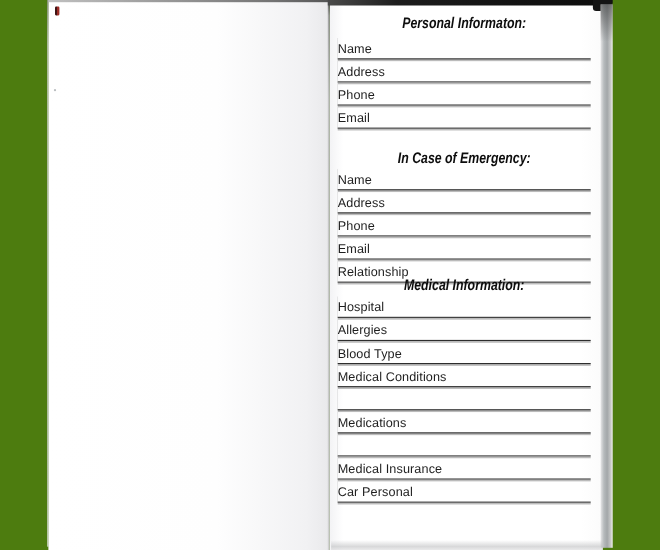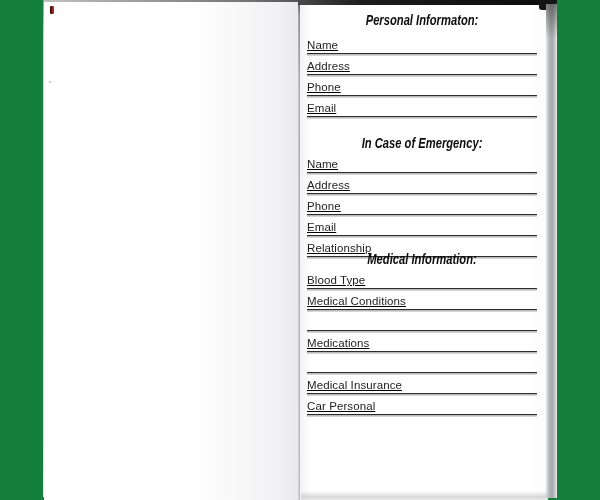--- a/index.html
+++ b/index.html
@@ -1,18 +1,18 @@
 <!DOCTYPE html>
 <html><head>
 <meta charset="utf-8">
 <style>
   html,body{margin:0;padding:0;background:#ffffff;}
   .scan{
     position:relative;width:600px;height:500px;overflow:hidden;
-    background:#15803d;
+    background:#4d7c0f;
     font-family:"Liberation Sans","DejaVu Sans",sans-serif;
   }
   
   .left-page{
     position:absolute;left:44px;top:0;width:255px;height:500px;
     background:linear-gradient(90deg,#ffffff 0%,#fefefe 60%,#f1f1f3 92%,#e9e9eb 100%);
   }
   .left-edge{
     position:absolute;left:43px;top:0;width:1px;height:497px;
     background:linear-gradient(180deg,#9f9fa1 0,#d3d3d5 40px,#d8d8da 440px,#e6e6e8 100%);
@@ -72,21 +72,20 @@
     font-size:14px;color:#0d0d0d;letter-spacing:0;
     transform:scaleX(.8);transform-origin:50% 50%;
     height:18px;line-height:18px;white-space:nowrap;
   }
   .sec1 .sec-title{height:20px;line-height:20px;margin-bottom:3px;}
   .row{
     box-sizing:border-box;height:21px;width:230px;
     display:flex;align-items:flex-end;padding-bottom:2px;
     border-bottom:1px solid #2d2d2d;
     box-shadow:0 1.6px 0 rgba(85,85,85,.4);
-    text-decoration:underline;
   }
   .label{
     font-size:11.5px;line-height:12px;color:#1e1e1e;
     letter-spacing:.1px;white-space:nowrap;
   }
 </style>
 </head>
 <body>
 
 <div class="scan">
@@ -139,20 +138,26 @@
           </div>
           <div class="row">
             <span class="label">Relationship</span>
           </div>
         </div>
     </section>
     <section class="sec sec3">
       <div class="sec-title">Medical Information:</div>
       <div class="rows">
           <div class="row">
+            <span class="label">Hospital</span>
+          </div>
+          <div class="row">
+            <span class="label">Allergies</span>
+          </div>
+          <div class="row">
             <span class="label">Blood Type</span>
           </div>
           <div class="row">
             <span class="label">Medical Conditions</span>
           </div>
           <div class="row">
             <span class="label"></span>
           </div>
           <div class="row">
             <span class="label">Medications</span>

